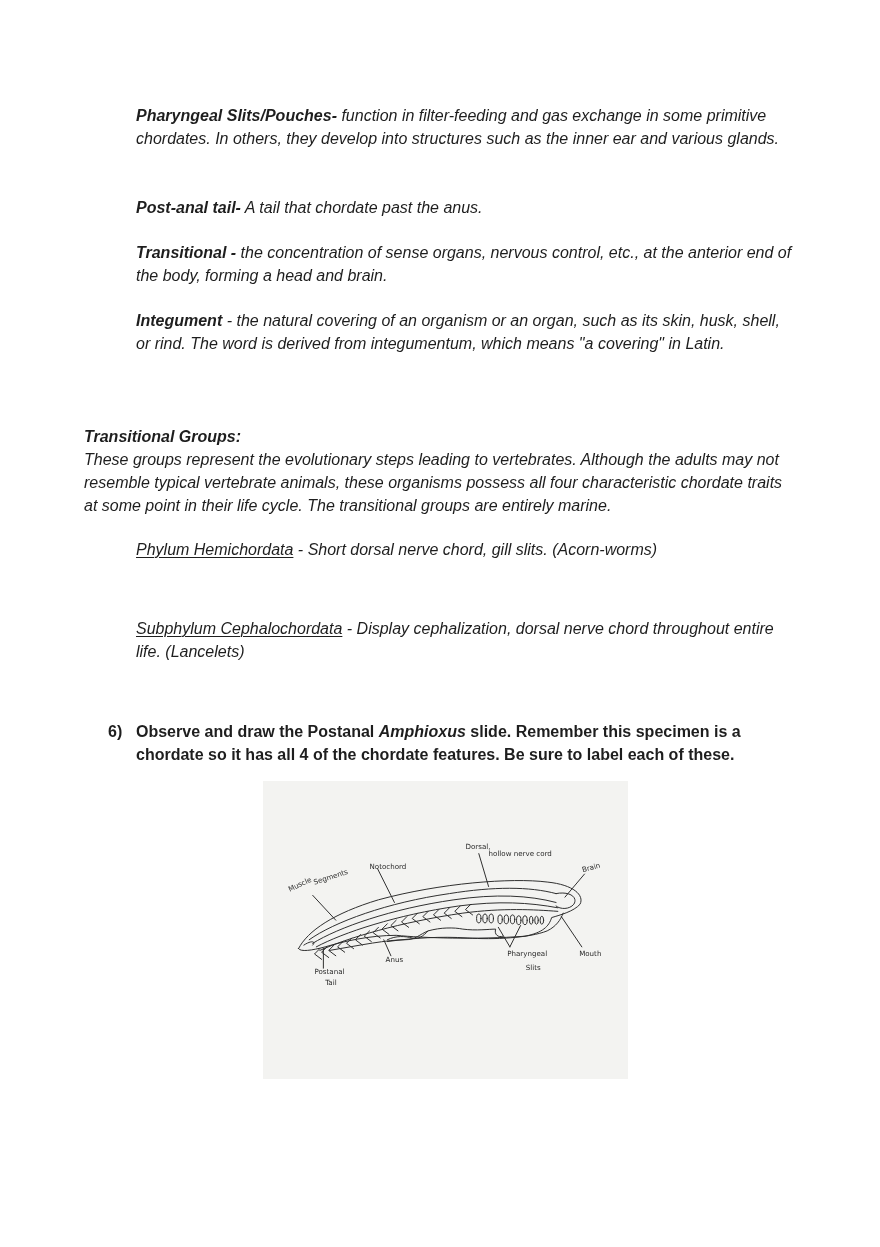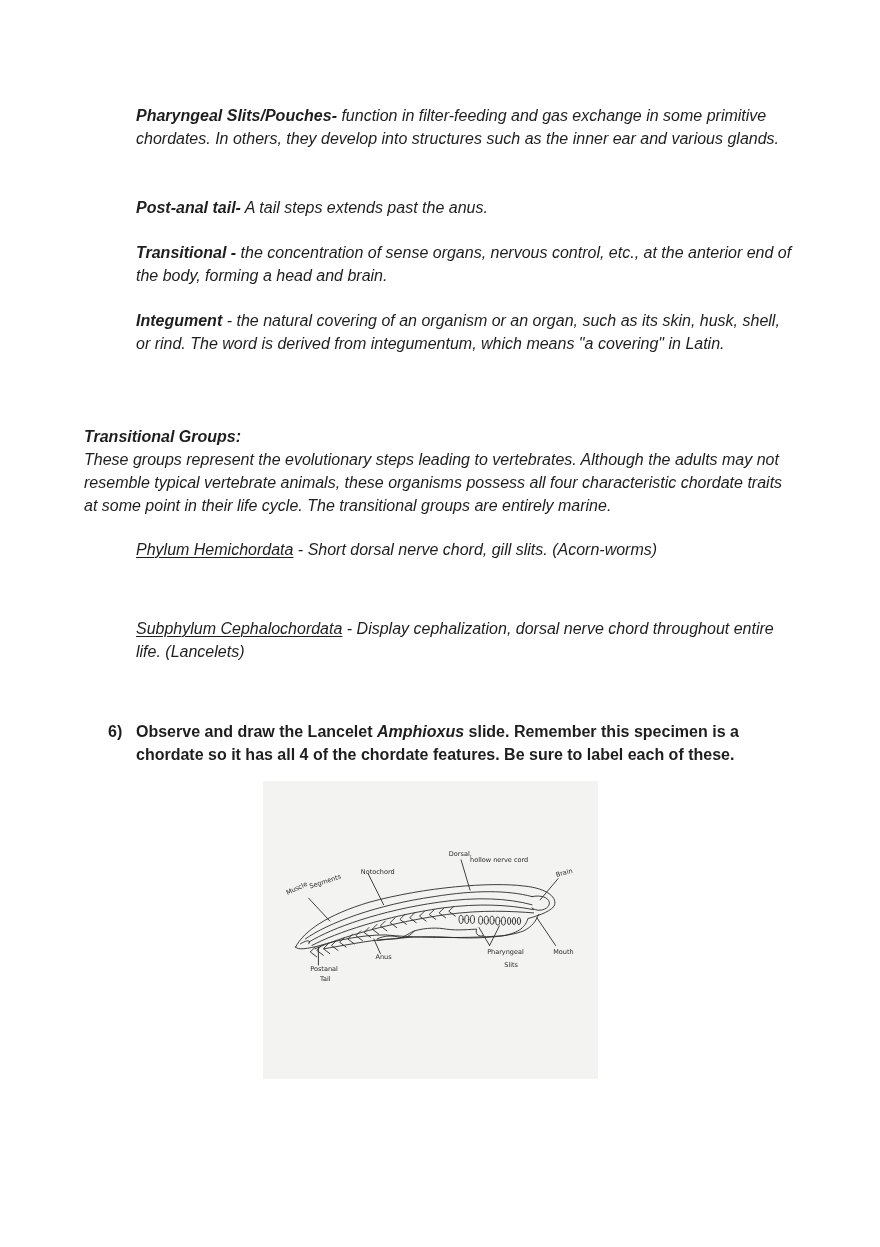--- a/index.html
+++ b/index.html
@@ -66,21 +66,21 @@
       margin-left: 28px;
     }
     .question em {
       font-style: italic;
       text-align: center;
     }
     .figure {
       position: absolute;
       left: 263px;
       top: 781px;
-      width: 335px;
+      width: 365px;
       height: 298px;
       background: #f3f3f1;
     }
     .figure svg {
       width: 100%;
       height: 100%;
       display: block;
     }
     .fig-label {
       font-family: "DejaVu Sans", sans-serif;
@@ -91,21 +91,21 @@
 </head>
 <body>
 
 <div class="page">
 
   <p class="para indent" style="top:104px;">
     <span class="term">Pharyngeal Slits/Pouches-</span><span> function in filter-feeding and gas exchange in some primitive chordates.  In others, they develop  into structures such as the inner ear and various glands.</span>
   </p>
 
   <p class="para indent" style="top:196px;">
-    <span class="term">Post-anal tail-</span><span> A tail steps extends past the anus.</span>
+    <span class="term">Post-anal tail-</span><span> A tail that chordate past the anus.</span>
   </p>
 
   <p class="para indent" style="top:241px;">
     <span class="term">Transitional -</span><span> the concentration of sense organs, nervous control, etc., at the anterior end of the body, forming a head and brain.</span>
   </p>
 
   <p class="para full heading" style="top:425px;">Transitional Groups:</p>
 
   <p class="para indent" style="top:309px;">
     <span class="term">Integument</span><span> - the natural covering of an organism or an organ, such as its skin, husk, shell, or rind. The word is derived from integumentum, which means "a covering" in Latin.</span>
@@ -117,21 +117,21 @@
     <span class="phylum">Phylum Hemichordata</span><span> - Short dorsal nerve chord, gill slits. (Acorn-worms)</span>
   </p>
 
 
   <p class="para indent" style="top:617px;">
     <span class="phylum">Subphylum Cephalochordata</span><span> - Display cephalization, dorsal nerve chord throughout entire life. (Lancelets)</span>
   </p>
 
   <p class="question">
     <span class="qnum">6)</span>
-    <span class="qtext"><span>Observe and draw the Lancelet </span><em>Amphioxus</em><span> slide.  Remember this specimen is a chordate so it has all 4 of the chordate features. Be sure to label each of these.</span></span>
+    <span class="qtext"><span>Observe and draw the Postanal </span><em>Amphioxus</em><span> slide.  Remember this specimen is a chordate so it has all 4 of the chordate features. Be sure to label each of these.</span></span>
   </p>
 
   <div class="figure">
     <svg viewBox="0 0 411 298" xmlns="http://www.w3.org/2000/svg">
       <g fill="none" stroke="#2b2b2b" stroke-width="1.1" stroke-linecap="round" stroke-linejoin="round">
 
         <path d="M40,170 C50,150 80,130 130,115 C200,96 280,90 320,95 C350,98 362,110 357,120 C350,128 335,132 325,135 C322,145 315,152 295,156 C240,160 180,158 150,155 C120,155 90,162 70,168 C55,172 42,174 40,170 Z"></path>
 
         <path d="M52,160 C80,140 140,118 210,108 C260,100 300,100 330,108"></path>
         <path d="M56,164 C85,146 145,125 215,115 C262,108 300,110 330,118"></path>

